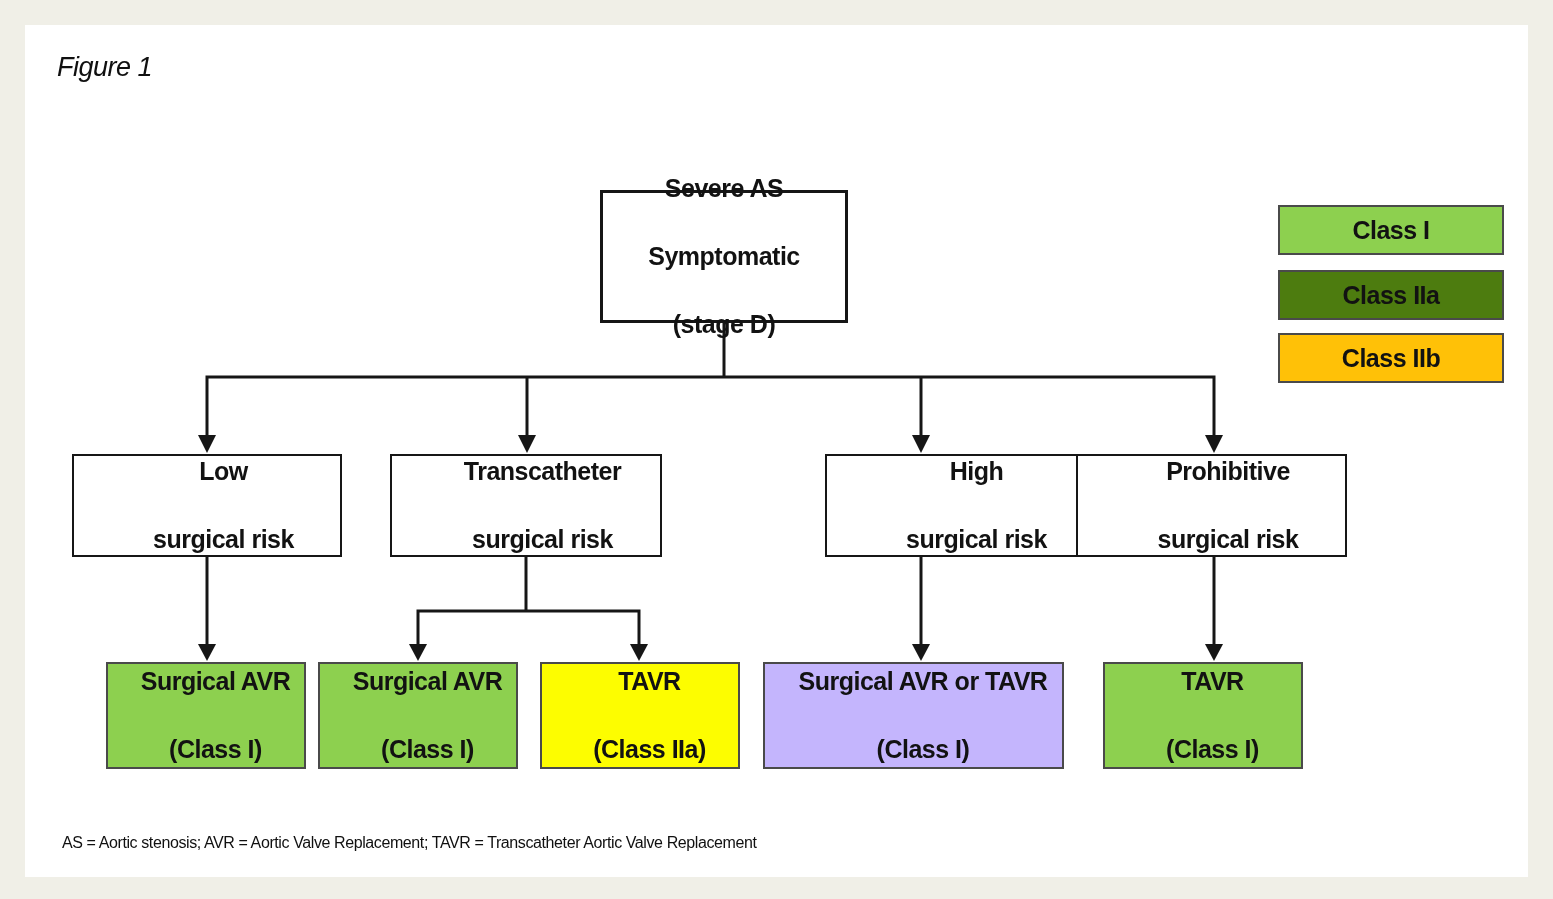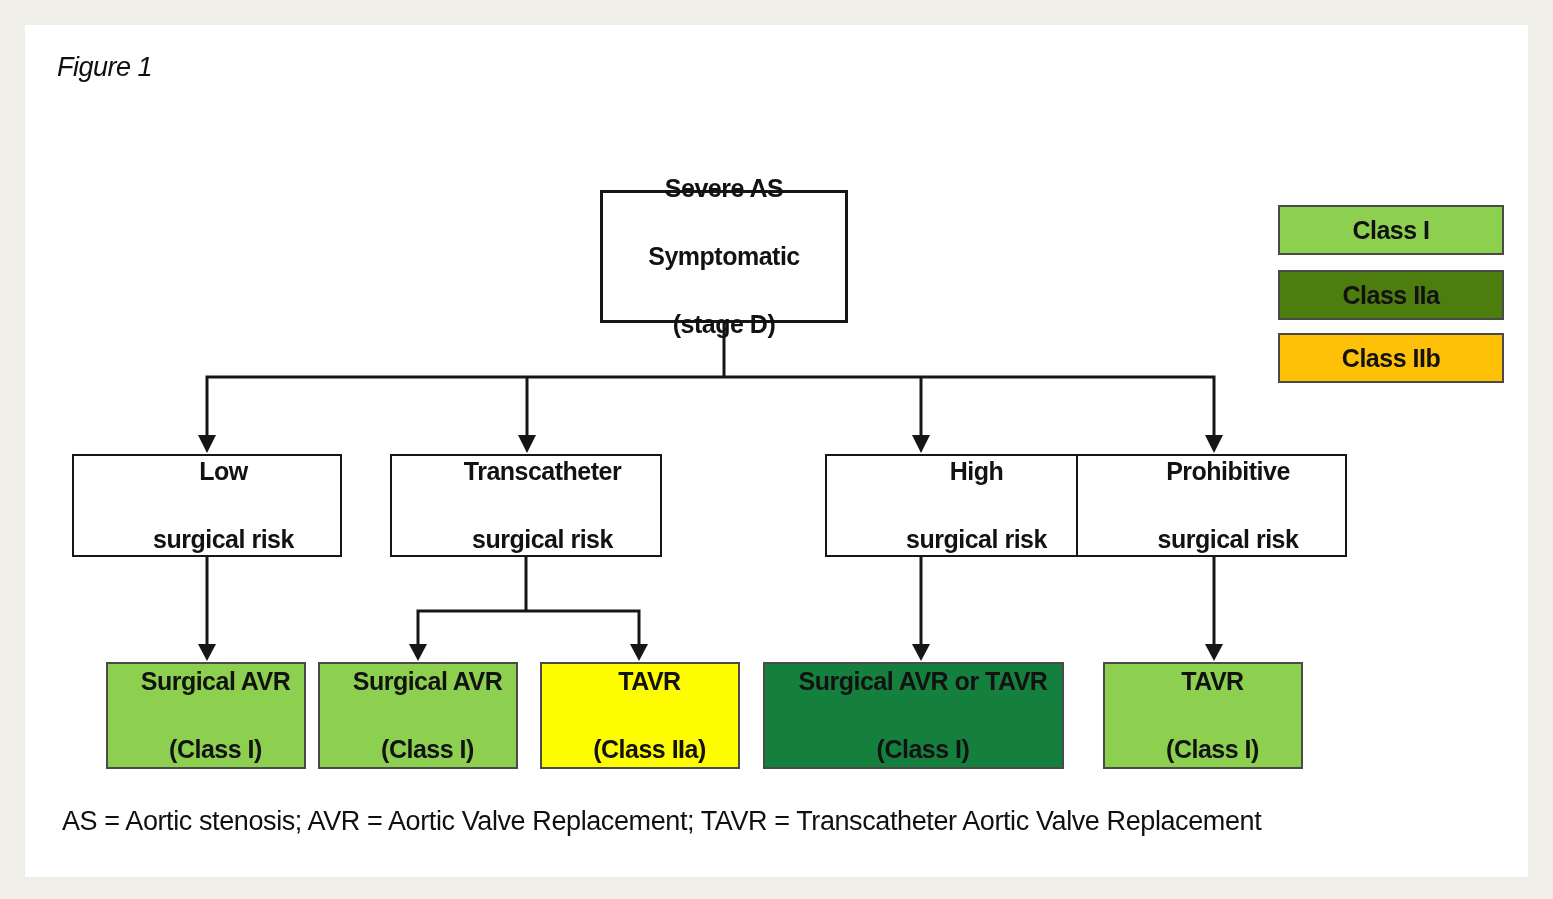--- a/index.html
+++ b/index.html
@@ -51,22 +51,22 @@
   .legend-box{
     position:absolute;left:1278px;width:226px;height:50px;
     border:2px solid #4a4a4a;box-sizing:border-box;
     display:flex;align-items:center;justify-content:center;
     font-weight:bold;font-size:25px;letter-spacing:-0.5px;color:#121212;
   }
   .legend-1{top:205px;}
   .legend-2{top:270px;}
   .legend-3{top:333px;}
   .footnote{
-    position:absolute;left:62px;top:806px;width:1200px;
-    font-size:27px;letter-spacing:-0.4px;color:#101010;
+    position:absolute;left:62px;top:834px;width:1200px;
+    font-size:16px;letter-spacing:-0.4px;color:#101010;
   }
   svg.connectors{position:absolute;left:0;top:0;width:1553px;height:899px;pointer-events:none;}
   svg.connectors path{stroke:#161616;stroke-width:3;fill:none;}
   svg.connectors polygon{fill:#161616;stroke:none;}
 </style>
 </head>
 <body>
 
 <div class="stage">
   <div class="card"></div>
@@ -136,21 +136,21 @@
     <span>(Class I)</span>
   </div>
   <div class="node outcome-node outcome-b" style="background: rgb(141, 208, 79);">
     <span>Surgical AVR</span>
     <span>(Class I)</span>
   </div>
   <div class="node outcome-node outcome-c" style="background: rgb(253, 253, 0);">
     <span>TAVR</span>
     <span>(Class IIa)</span>
   </div>
-  <div class="node outcome-node outcome-d" style="background: #15803d;">
+  <div class="node outcome-node outcome-d" style="background: #c4b5fd;">
     <span>Surgical AVR or TAVR</span>
     <span>(Class I)</span>
   </div>
   <div class="node outcome-node outcome-e" style="background: rgb(141, 208, 79);">
     <span>TAVR</span>
     <span>(Class I)</span>
   </div>
 
   <div class="footnote">AS = Aortic stenosis; AVR = Aortic Valve Replacement; TAVR = Transcatheter Aortic Valve Replacement</div>
 </div>

